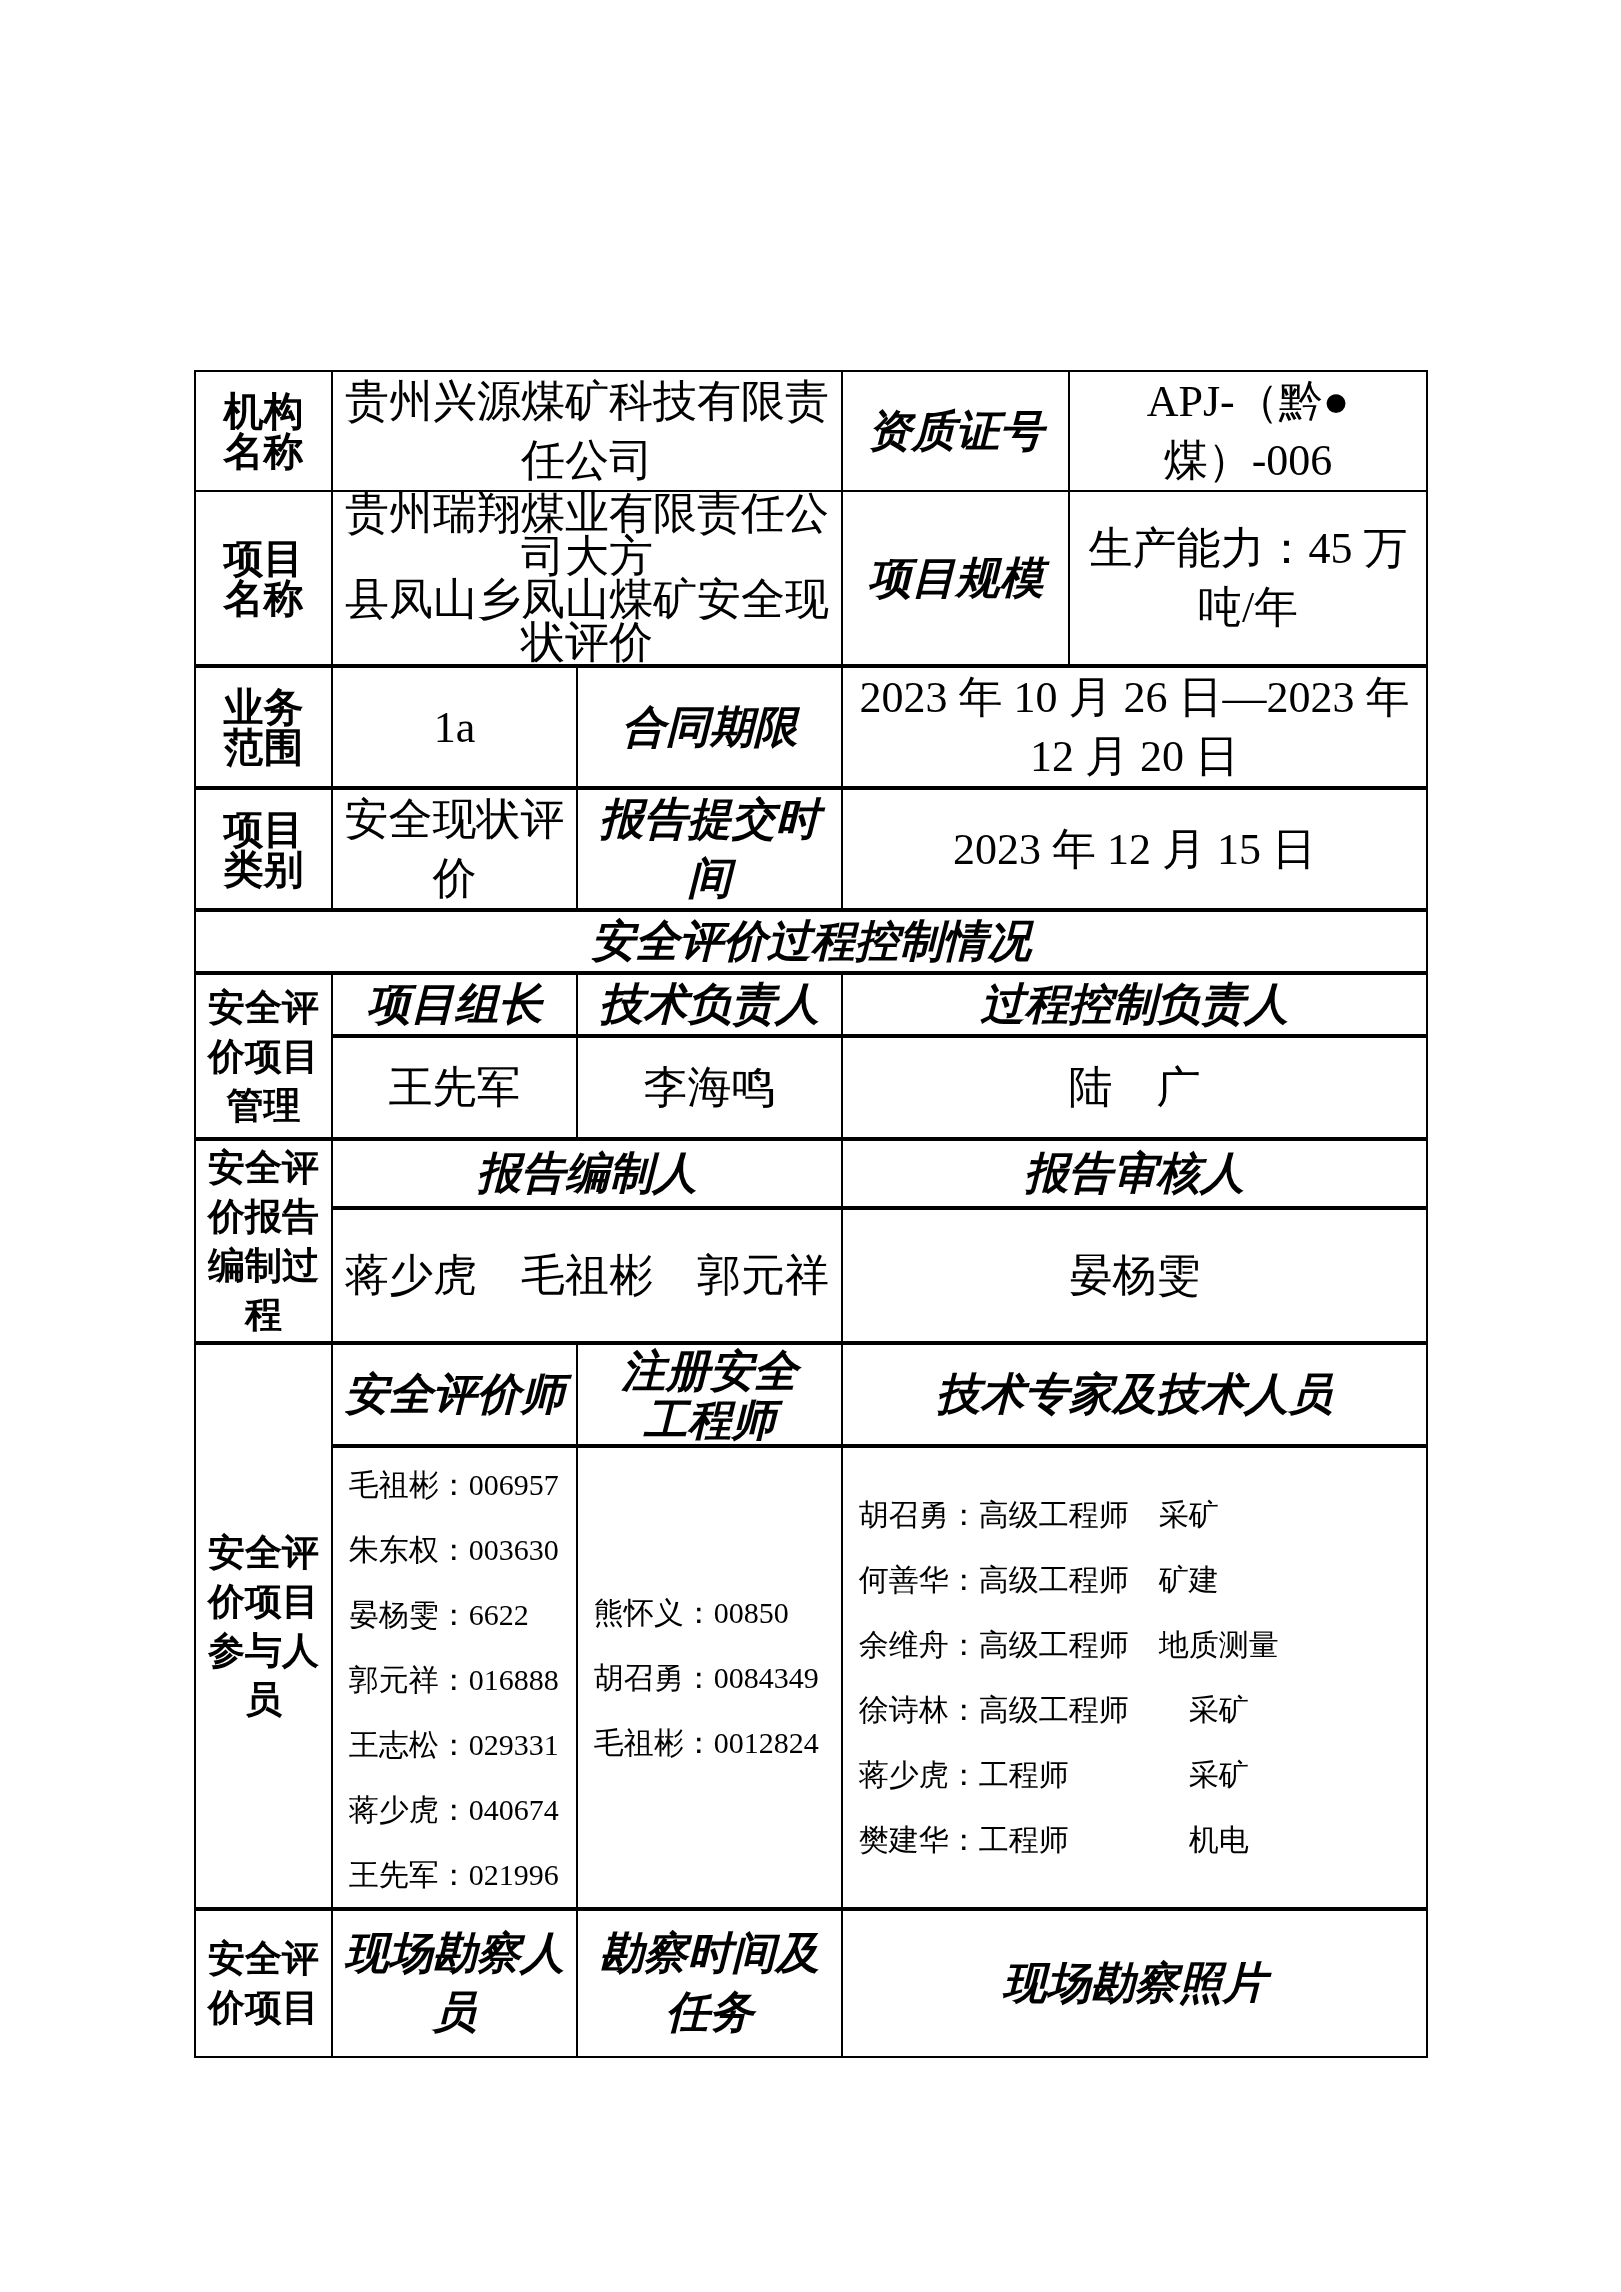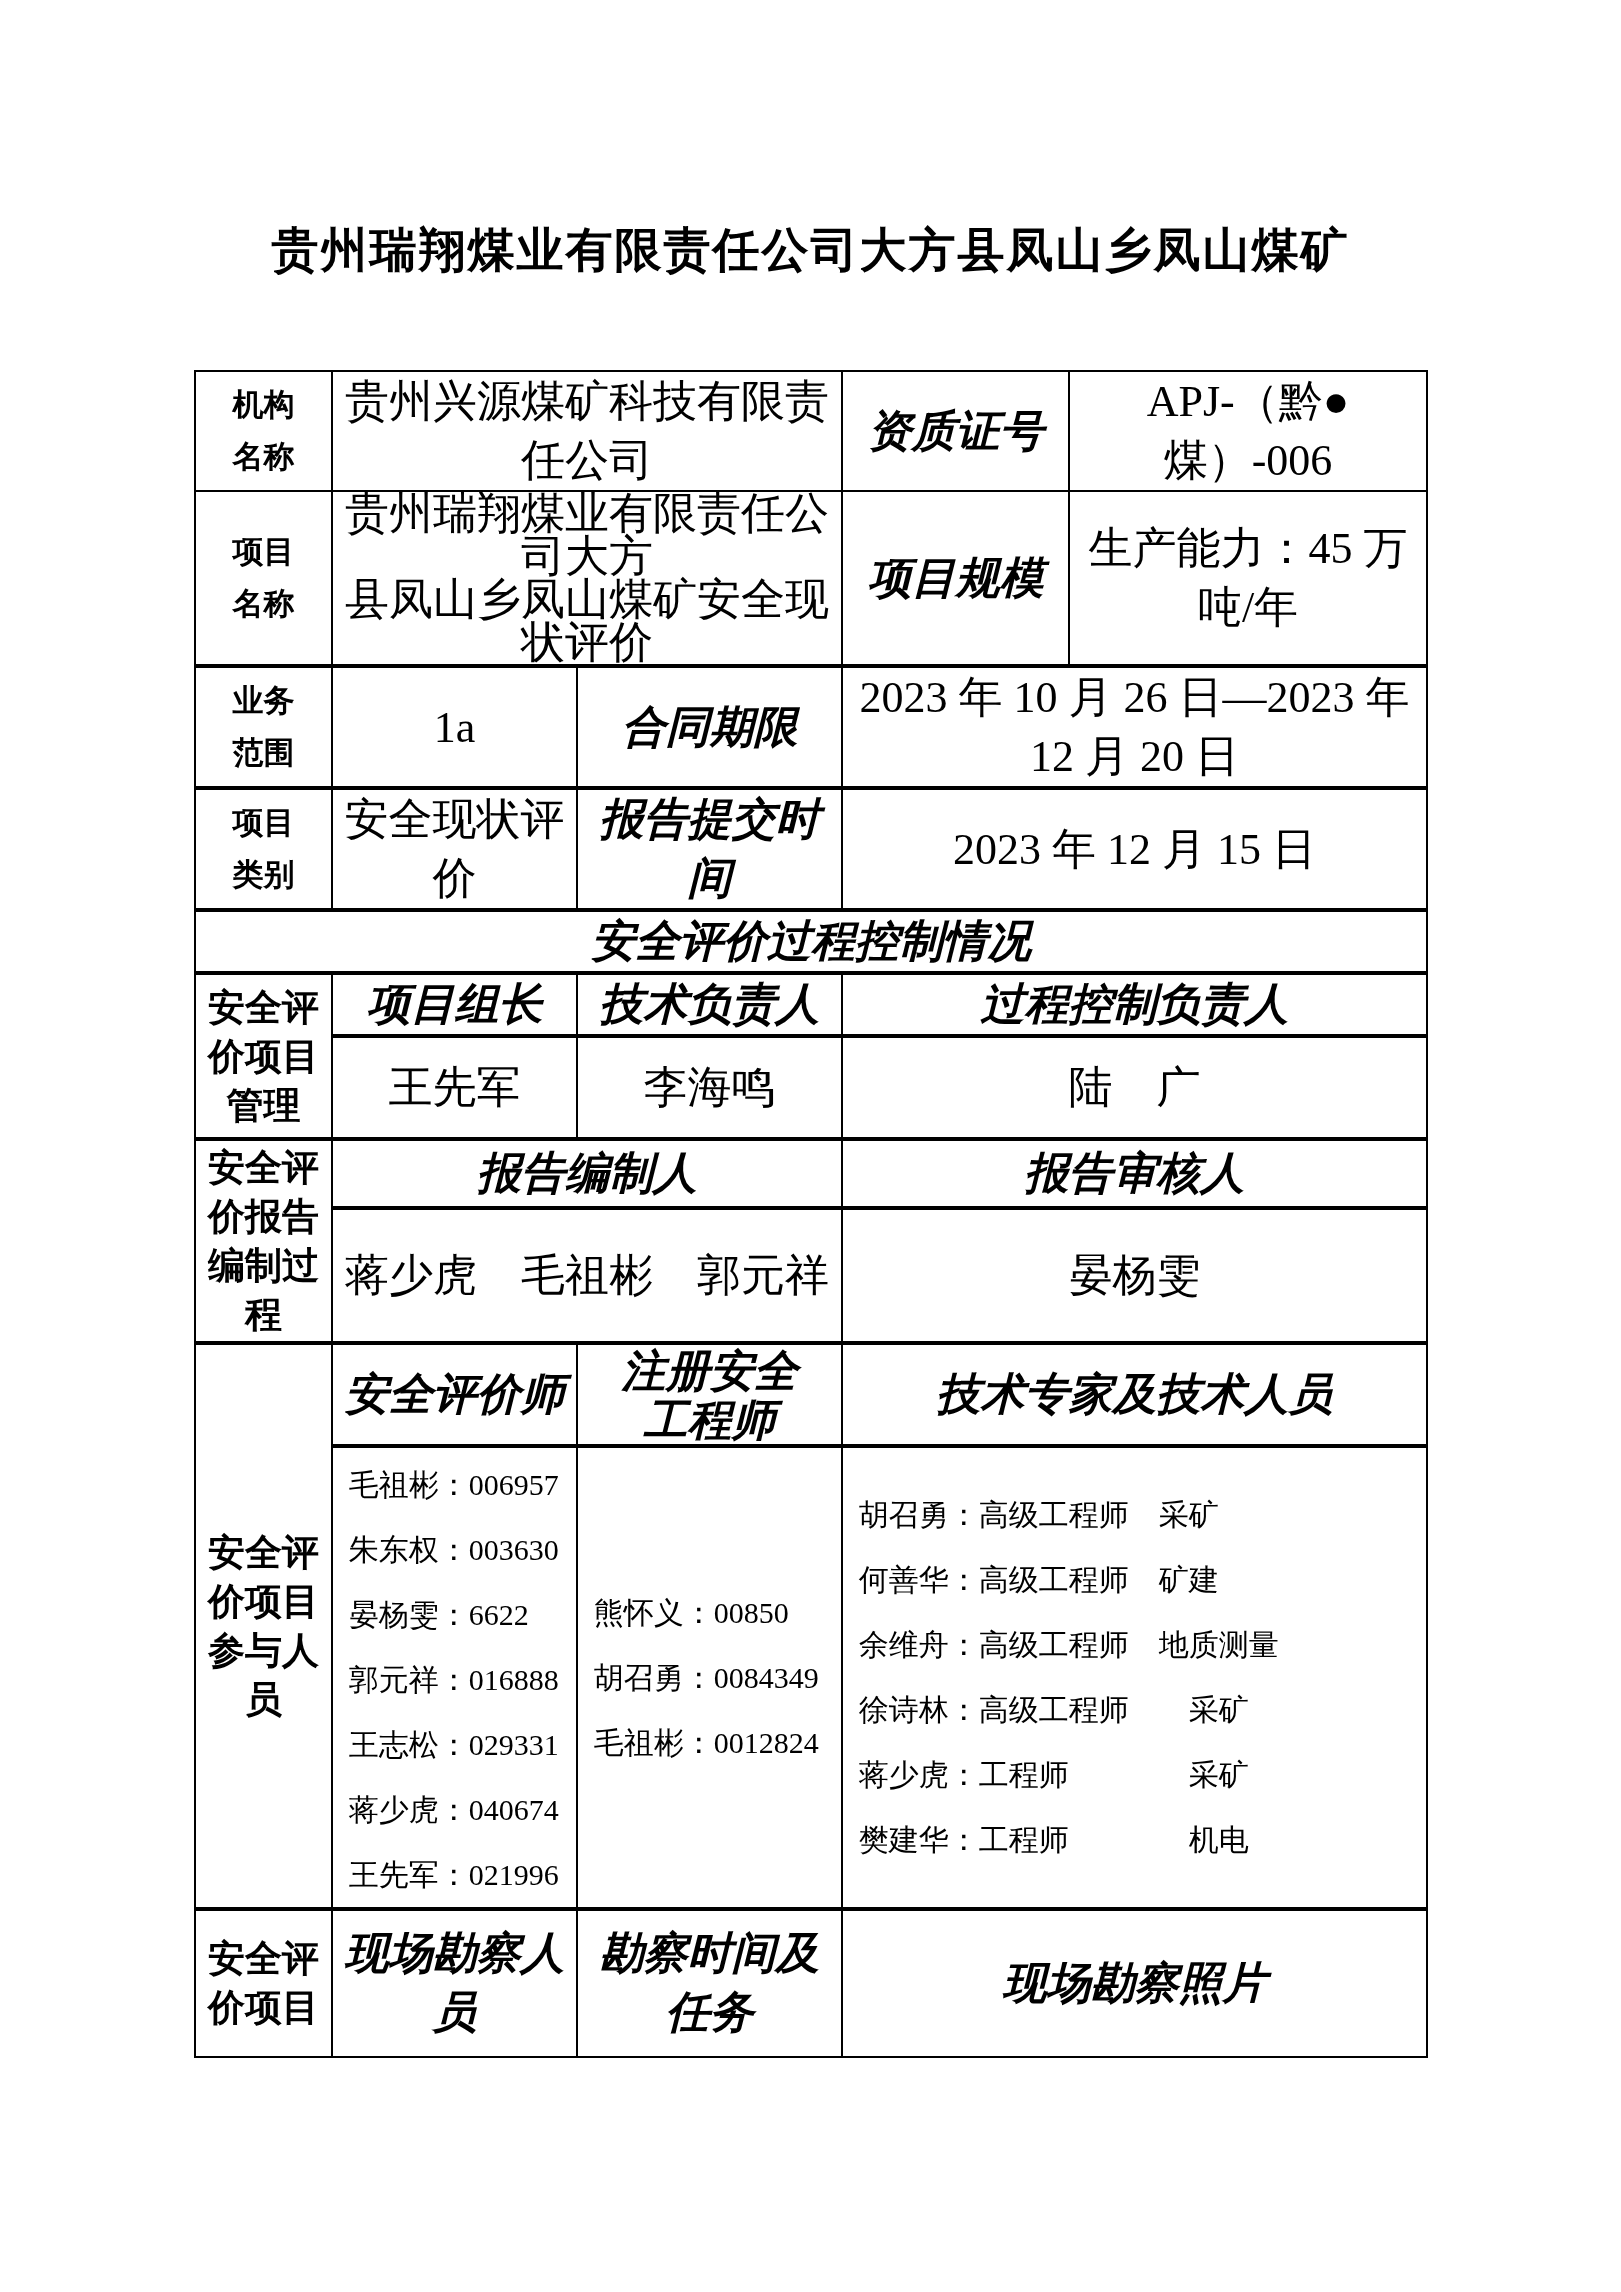--- a/index.html
+++ b/index.html
@@ -15,33 +15,32 @@
              border-collapse:collapse;table-layout:fixed;
              border:2.9px solid #000;}
   td{border:2px solid #000;text-align:center;vertical-align:middle;
      font-size:44px;padding:0;overflow:hidden;color:#000;}
   tr.sep td{border-bottom-width:4.9px;}
   .pre{white-space:pre-line;}
   .hdr{font-family:"Liberation Sans", sans-serif;font-weight:bold;font-style:italic;}
   .seclabel{font-family:"Liberation Sans", sans-serif;font-weight:bold;
             font-size:37px;line-height:49px;white-space:pre-line;}
   .rowlabel{font-family:"Liberation Sans", sans-serif;font-weight:bold;
-            font-size:31px;line-height:52px;white-space:pre-line;}
+            font-size:40px;line-height:40px;white-space:pre-line;}
   .val2{line-height:43px;}
   .list{white-space:pre-line;text-align:left;font-size:30px;line-height:65px;
         padding-left:15.7px;}
   .list-top{vertical-align:top;padding-top:3.9px;}
 </style>
 </head>
 <body>
 
 <div class="page">
 
   <div class="doc-title">
-    <div>贵州瑞翔煤业有限责任公司大方县凤山乡凤山煤矿</div>
   </div>
 
   <table class="main">
     <colgroup>
       <col style="width:137px">
         <col style="width:245px">
         <col style="width:265px">
       <col style="width:227px">
         <col style="width:358px">
     </colgroup>

